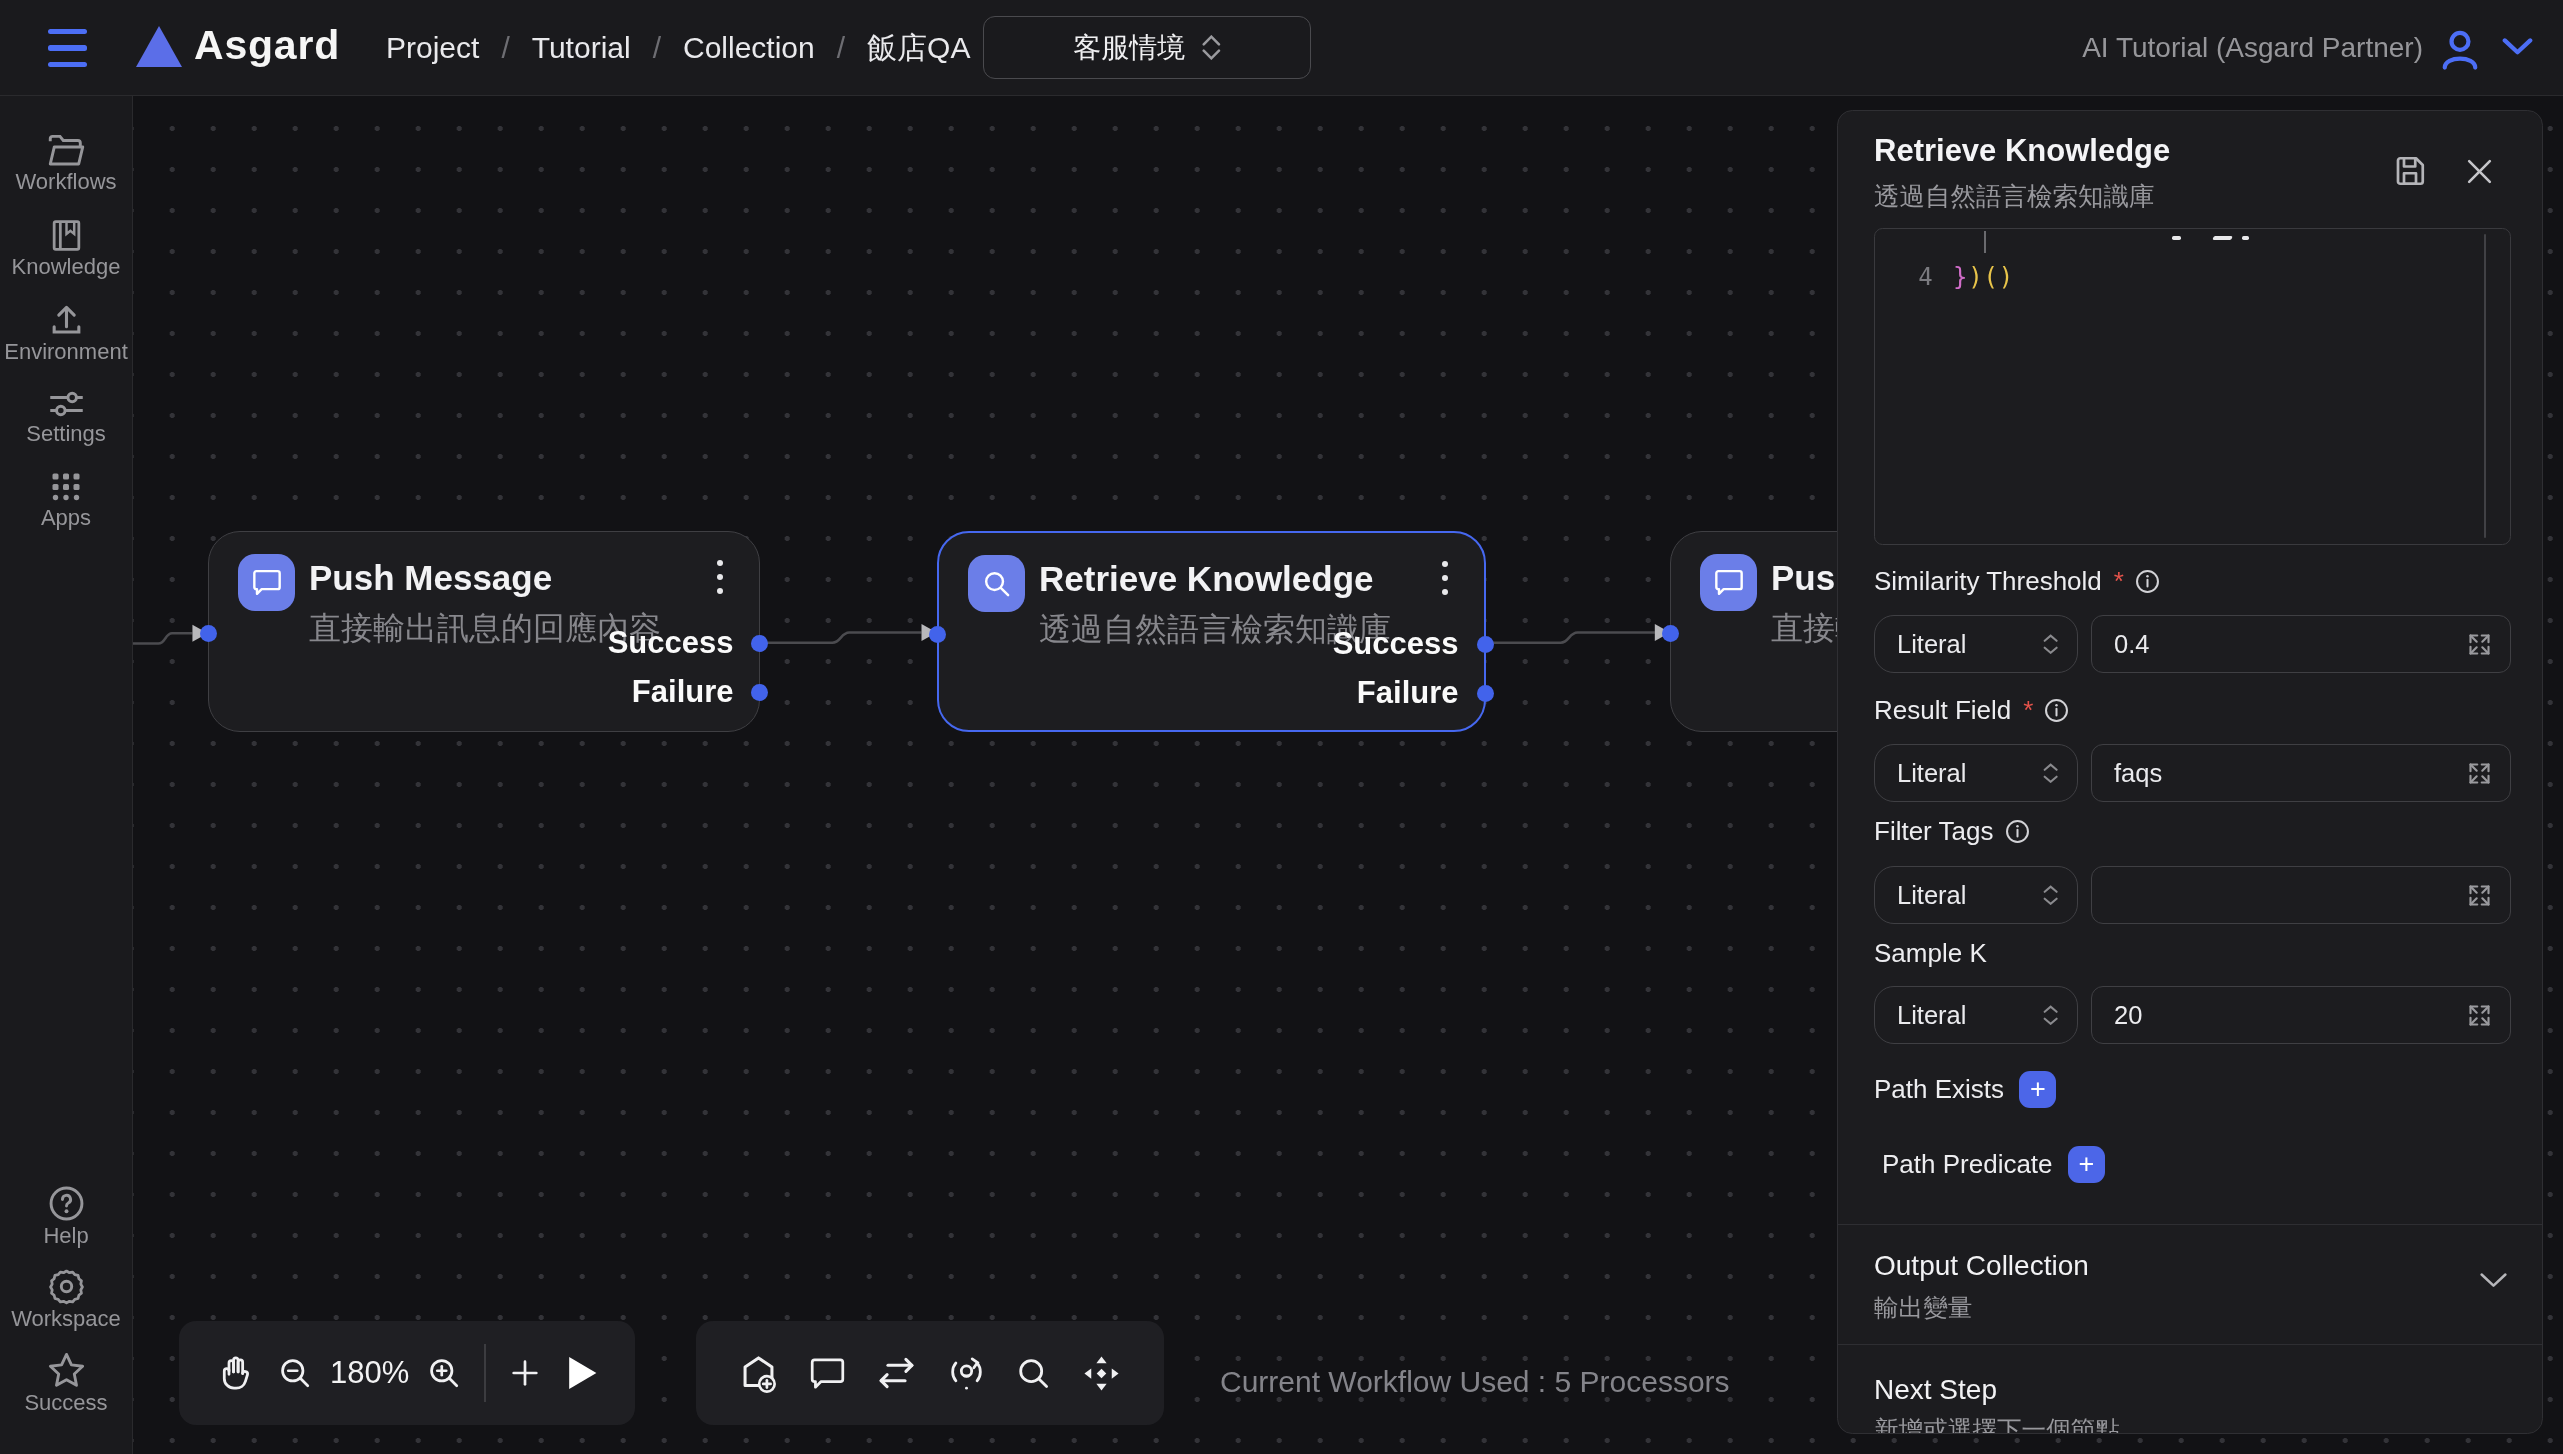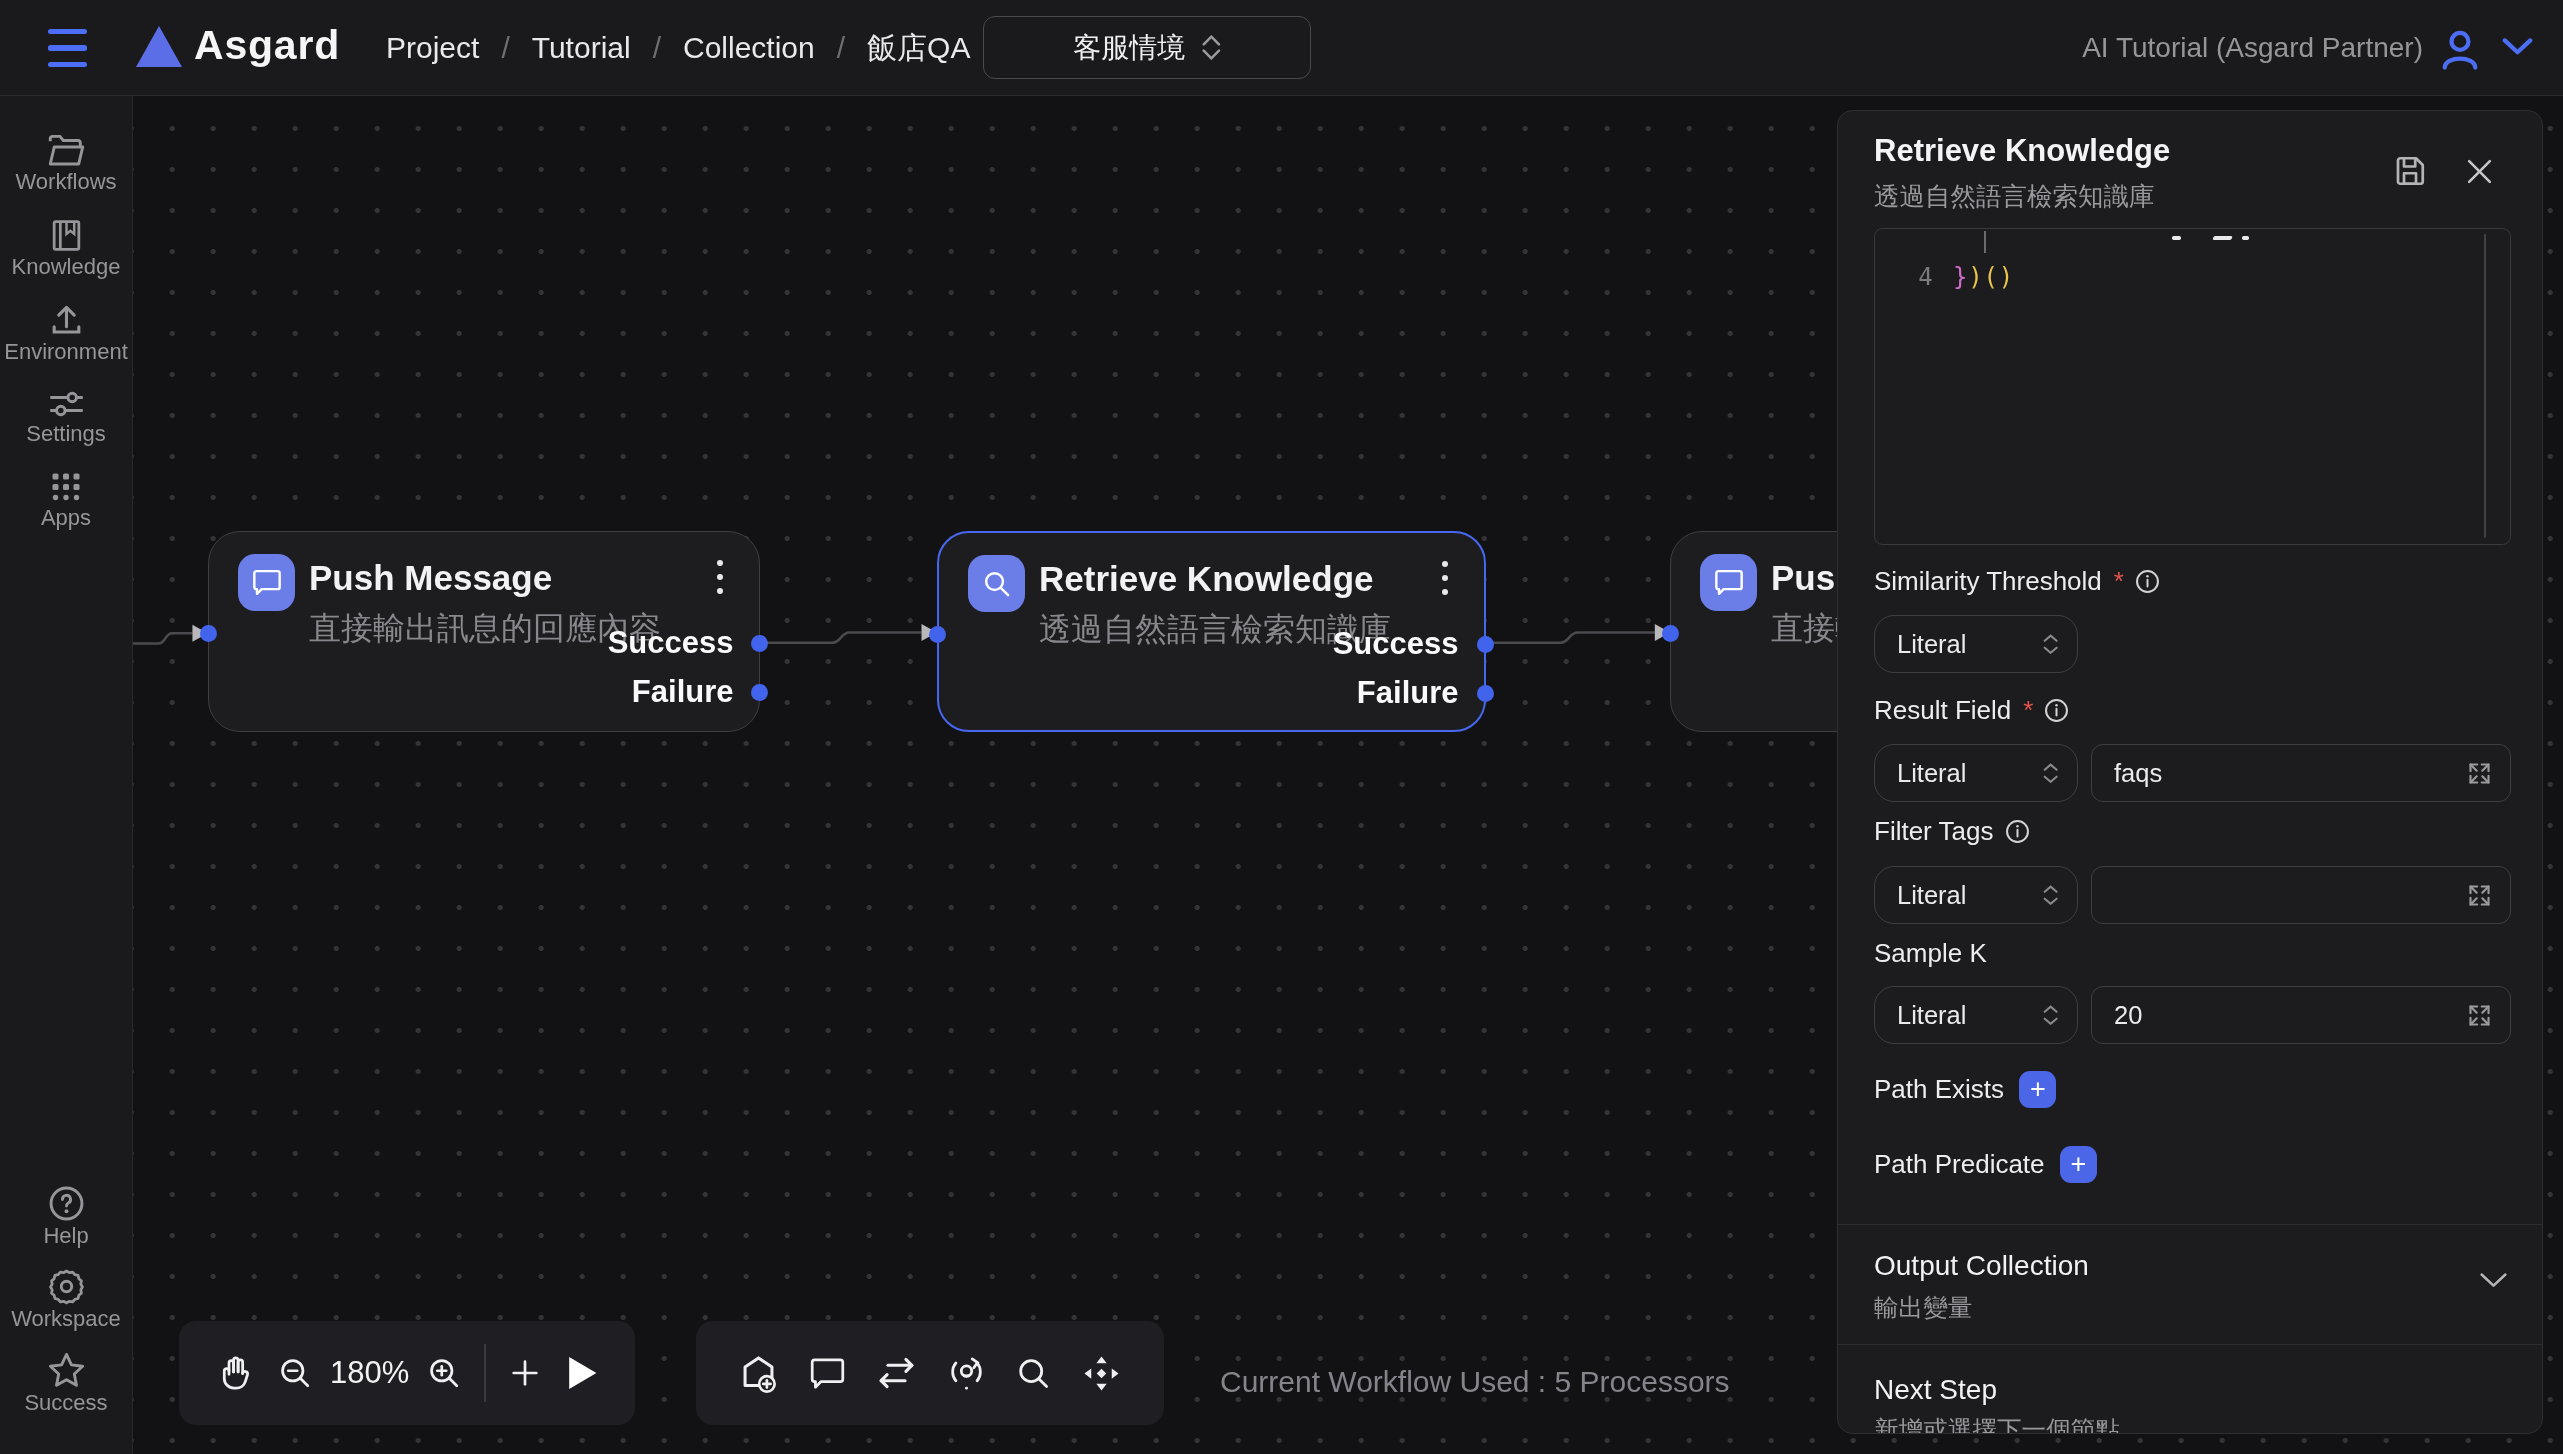--- a/index.html
+++ b/index.html
@@ -407,20 +407,33 @@
         <span>Literal</span>
         <span class="updown">
             <svg width="15.3" height="8.5" viewBox="0 0 18 10">
               <path d="M2 8 L9 2 L16 8" fill="none" stroke="#8a8a8e" stroke-width="2.4" stroke-linecap="round"></path>
             </svg>
             <svg width="15.3" height="8.5" viewBox="0 0 18 10">
               <path d="M2 2 L9 8 L16 2" fill="none" stroke="#8a8a8e" stroke-width="2.4" stroke-linecap="round"></path>
             </svg>
           </span>
       </div>
+      <div class="value-input">
+        <span>0.4</span>
+        <svg width="27" height="27" viewBox="0 0 24 24" fill="none" stroke="#9a9a9e" stroke-width="1.9" stroke-linecap="round" stroke-linejoin="round">
+            <path d="M14 4 H20 V10"></path>
+            <path d="M20 4 L14.5 9.5"></path>
+            <path d="M10 20 H4 V14"></path>
+            <path d="M4 20 L9.5 14.5"></path>
+            <path d="M14 20 H20 V14"></path>
+            <path d="M20 20 L14.5 14.5"></path>
+            <path d="M10 4 H4 V10"></path>
+            <path d="M4 4 L9.5 9.5"></path>
+          </svg>
+      </div>
     </div>
 
     <div class="field-label" style="top:584px;">
       <span>Result Field</span>
         <span class="req">*</span>
       <svg width="27" height="27" viewBox="0 0 24 24" fill="none" stroke="#d2d2d6" stroke-width="1.8">
           <circle cx="12" cy="12" r="9.3"></circle>
           <line x1="12" y1="10.5" x2="12" y2="16.5" stroke-linecap="round"></line>
           <circle cx="12" cy="7.3" r="1.1" fill="#d2d2d6" stroke="none"></circle>
         </svg>
@@ -514,21 +527,21 @@
             <path d="M10 4 H4 V10"></path>
             <path d="M4 4 L9.5 9.5"></path>
           </svg>
       </div>
     </div>
 
     <div class="adder" style="top:960px;">
       <span class="alabel">Path Exists</span>
       <button class="plus-btn">+</button>
     </div>
-    <div class="adder" style="top:1035px;">
+    <div class="adder" style="top:1035px;margin-left:8px;">
       <span class="alabel">Path Predicate</span>
       <button class="plus-btn">+</button>
     </div>
 
     <div class="panel-divider" style="top:1113px;"></div>
 
     <div class="section-title" style="top:1139px;">Output Collection</div>
     <div class="section-sub" style="top:1180px;">輸出變量</div>
     <span class="section-chevron" style="top:1161px;">
       <svg width="29" height="17" viewBox="0 0 34 20">

